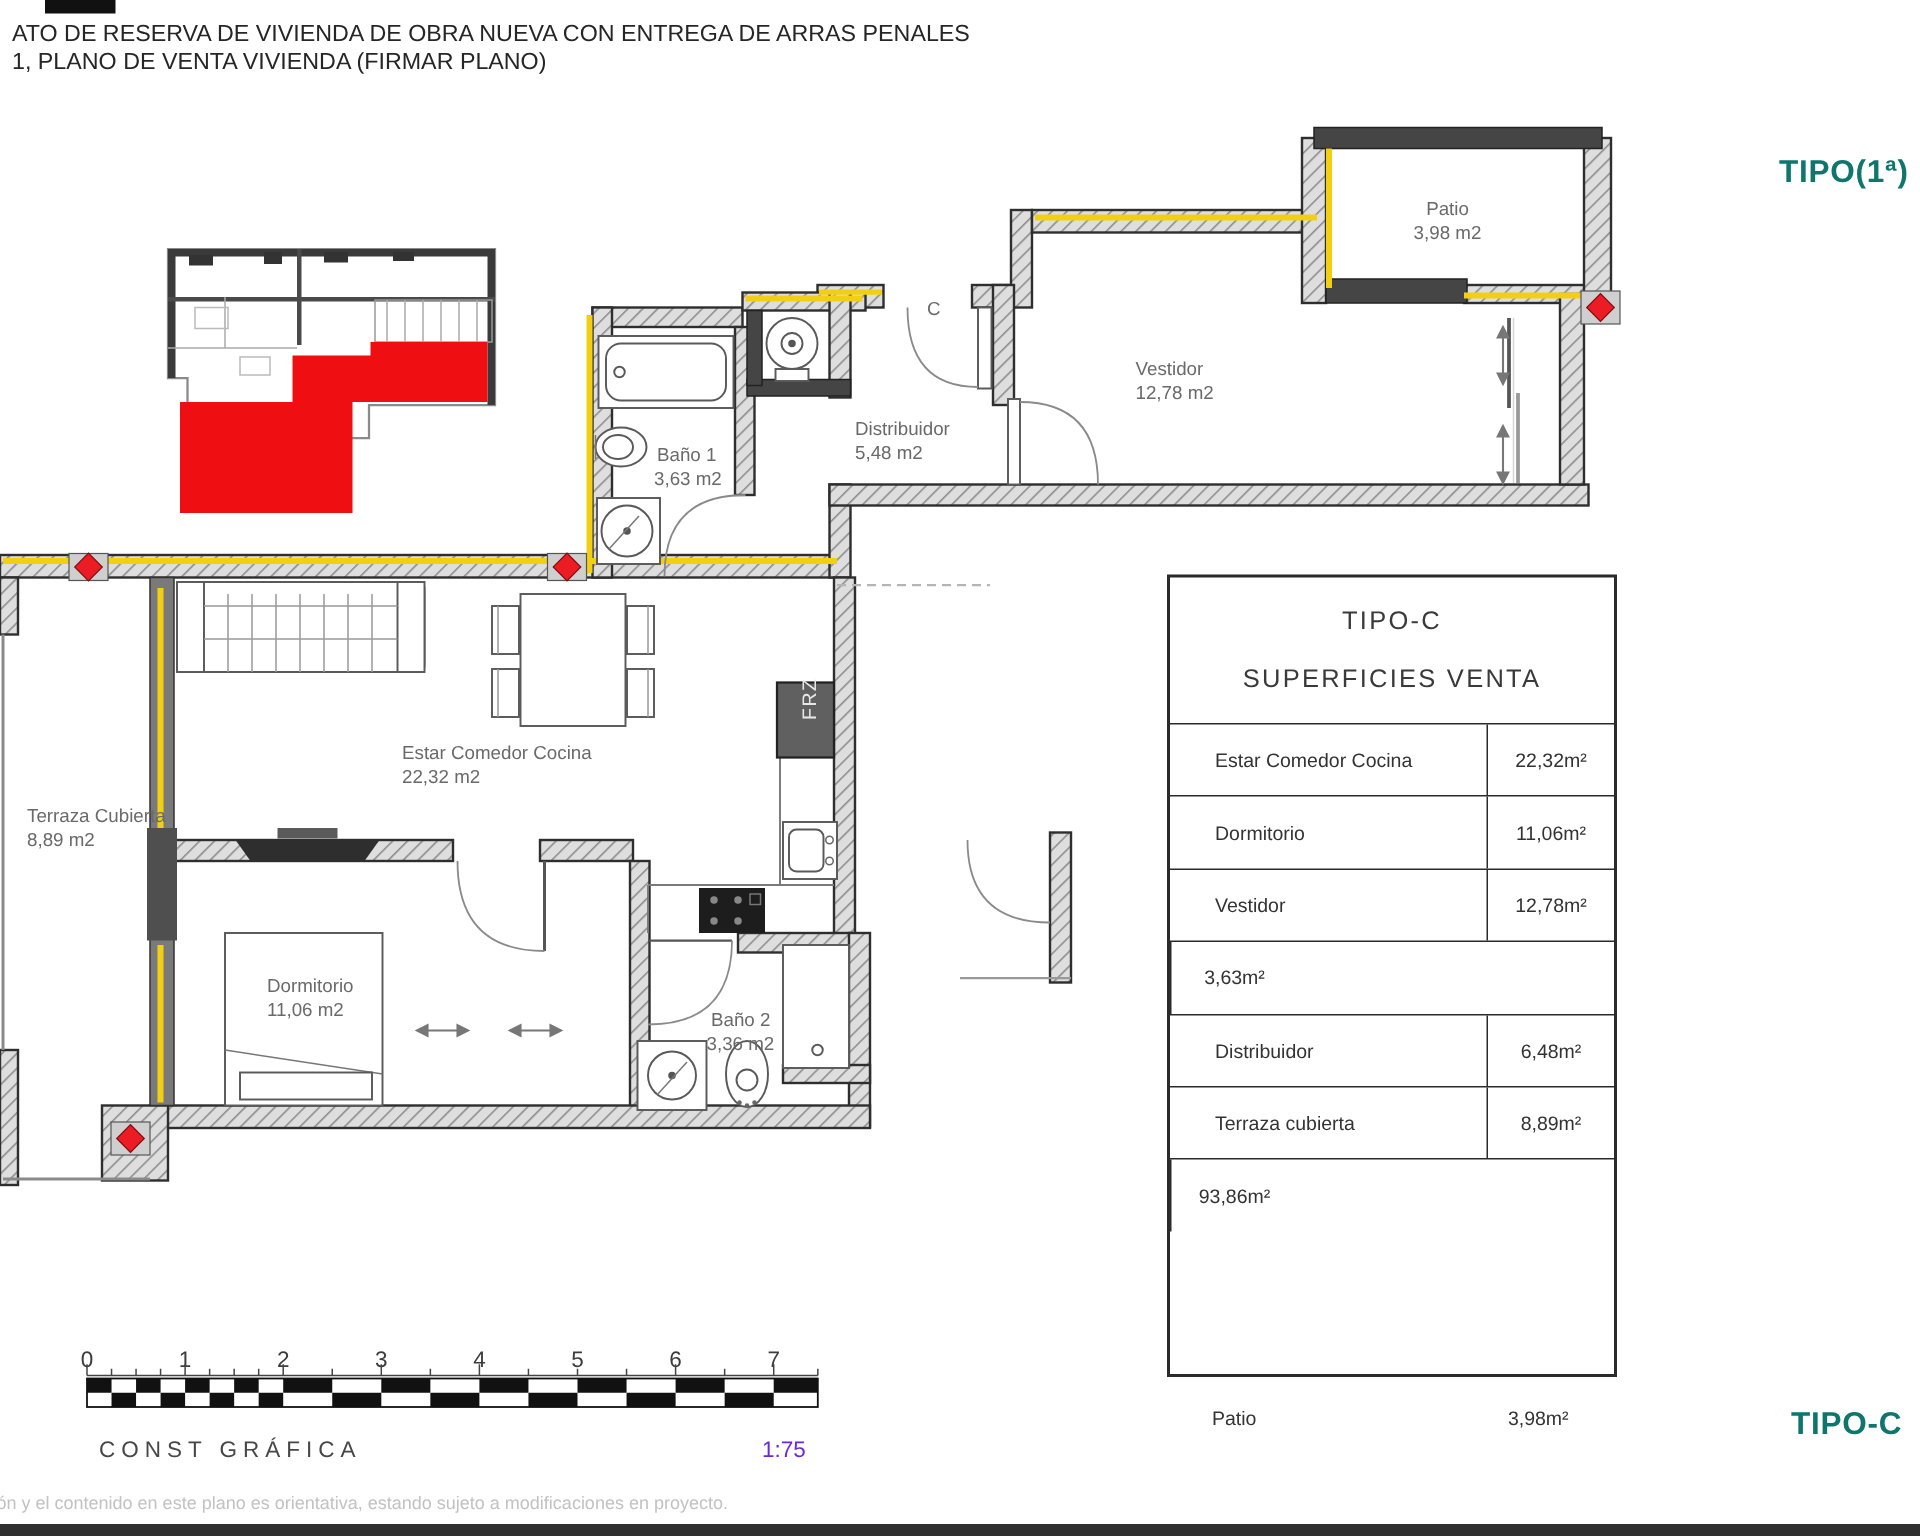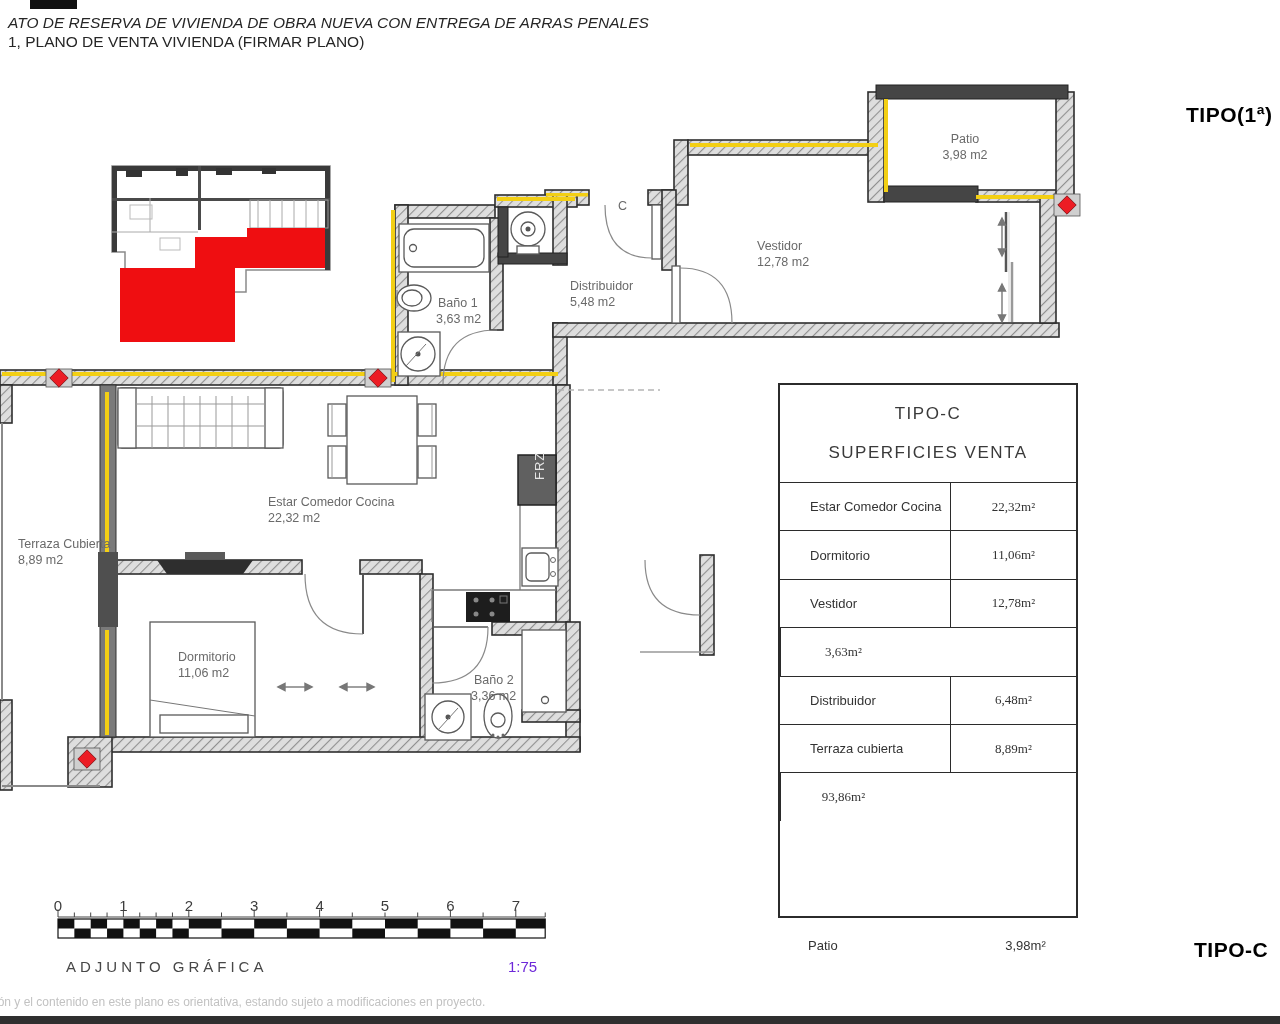--- a/index.html
+++ b/index.html
@@ -1,32 +1,32 @@
 <!DOCTYPE html>
 <html><head>
 <meta charset="utf-8">
 <style>
   html,body{margin:0;padding:0;background:#fff;}
   #page{position:relative;width:1280px;height:1024px;background:#fff;overflow:hidden;
         font-family:"Liberation Sans",sans-serif;}
   #plan-svg{position:absolute;left:0;top:0;}
   .hdr{position:absolute;left:8px;color:#262626;font-size:15.5px;white-space:nowrap;}
-  .hdr1{top:14px;font-style:italic;} .hdr2{top:33px;}
-  .corner{position:absolute;font-weight:bold;color:#000000;font-size:21px;letter-spacing:.5px;}
+  .hdr1{top:14px;} .hdr2{top:33px;}
+  .corner{position:absolute;font-weight:bold;color:#0f766e;font-size:21px;letter-spacing:.5px;}
   #tipo-top{top:103px;left:1186px;} #tipo-bottom{top:938px;left:1194px;}
   
   #sup-table{position:absolute;left:778px;top:383px;width:300px;height:535px;
              border:2px solid #2b2b2b;box-sizing:border-box;color:#333;}
   #sup-table .thead{height:97px;display:flex;flex-direction:column;justify-content:space-evenly;
              align-items:center;font-size:17px;letter-spacing:1.5px;color:#3a3a3a;}
   .srow{height:48.4px;display:flex;border-top:1.5px solid #2b2b2b;box-sizing:border-box;
         font-size:13px;}
   .srow .lab{flex:1;display:flex;align-items:center;padding-left:30px;}
-  .srow .val{width:126px;border-left:1.5px solid #2b2b2b;display:flex;align-items:center;
-        justify-content:center;box-sizing:border-box;font-family:Liberation Serif, serif;}
+  .srow .val{width:85px;border-left:1.5px solid #2b2b2b;display:flex;align-items:center;
+        justify-content:center;box-sizing:border-box;}
   #patio-row{position:absolute;left:778px;top:930px;width:300px;height:30px;display:flex;
         font-size:13px;color:#333;}
   #patio-row .lab{flex:1;display:flex;align-items:center;padding-left:30px;}
   #patio-row .val{width:105px;display:flex;align-items:center;justify-content:center;}
   
   #escala{position:absolute;left:66px;top:958px;font-size:15px;color:#474747;letter-spacing:4px;}
   #ratio{position:absolute;left:508px;top:958px;font-size:15px;color:#6d28d9;}
   #disclaimer{position:absolute;left:-5px;top:995px;font-size:12px;color:#c2c2c2;white-space:nowrap;}
   
   .wall{fill:url(#hatch);stroke:#2e2e2e;stroke-width:1.6;}
@@ -412,17 +412,17 @@
       </div>
   <div class="srow">
         <div class="val">93,86m²</div>
       </div>
 </div>
 <div id="patio-row">
   <div class="lab">Patio</div>
   <div class="val">3,98m²</div>
 </div>
 
-<div id="escala">ADJUNTO GRÁFICA</div>
+<div id="escala">CONST GRÁFICA</div>
 <div id="ratio">1:75</div>
 <div id="disclaimer">ión y el contenido en este plano es orientativa, estando sujeto a modificaciones en proyecto.</div>
 
 </div>
 
 </body></html>

